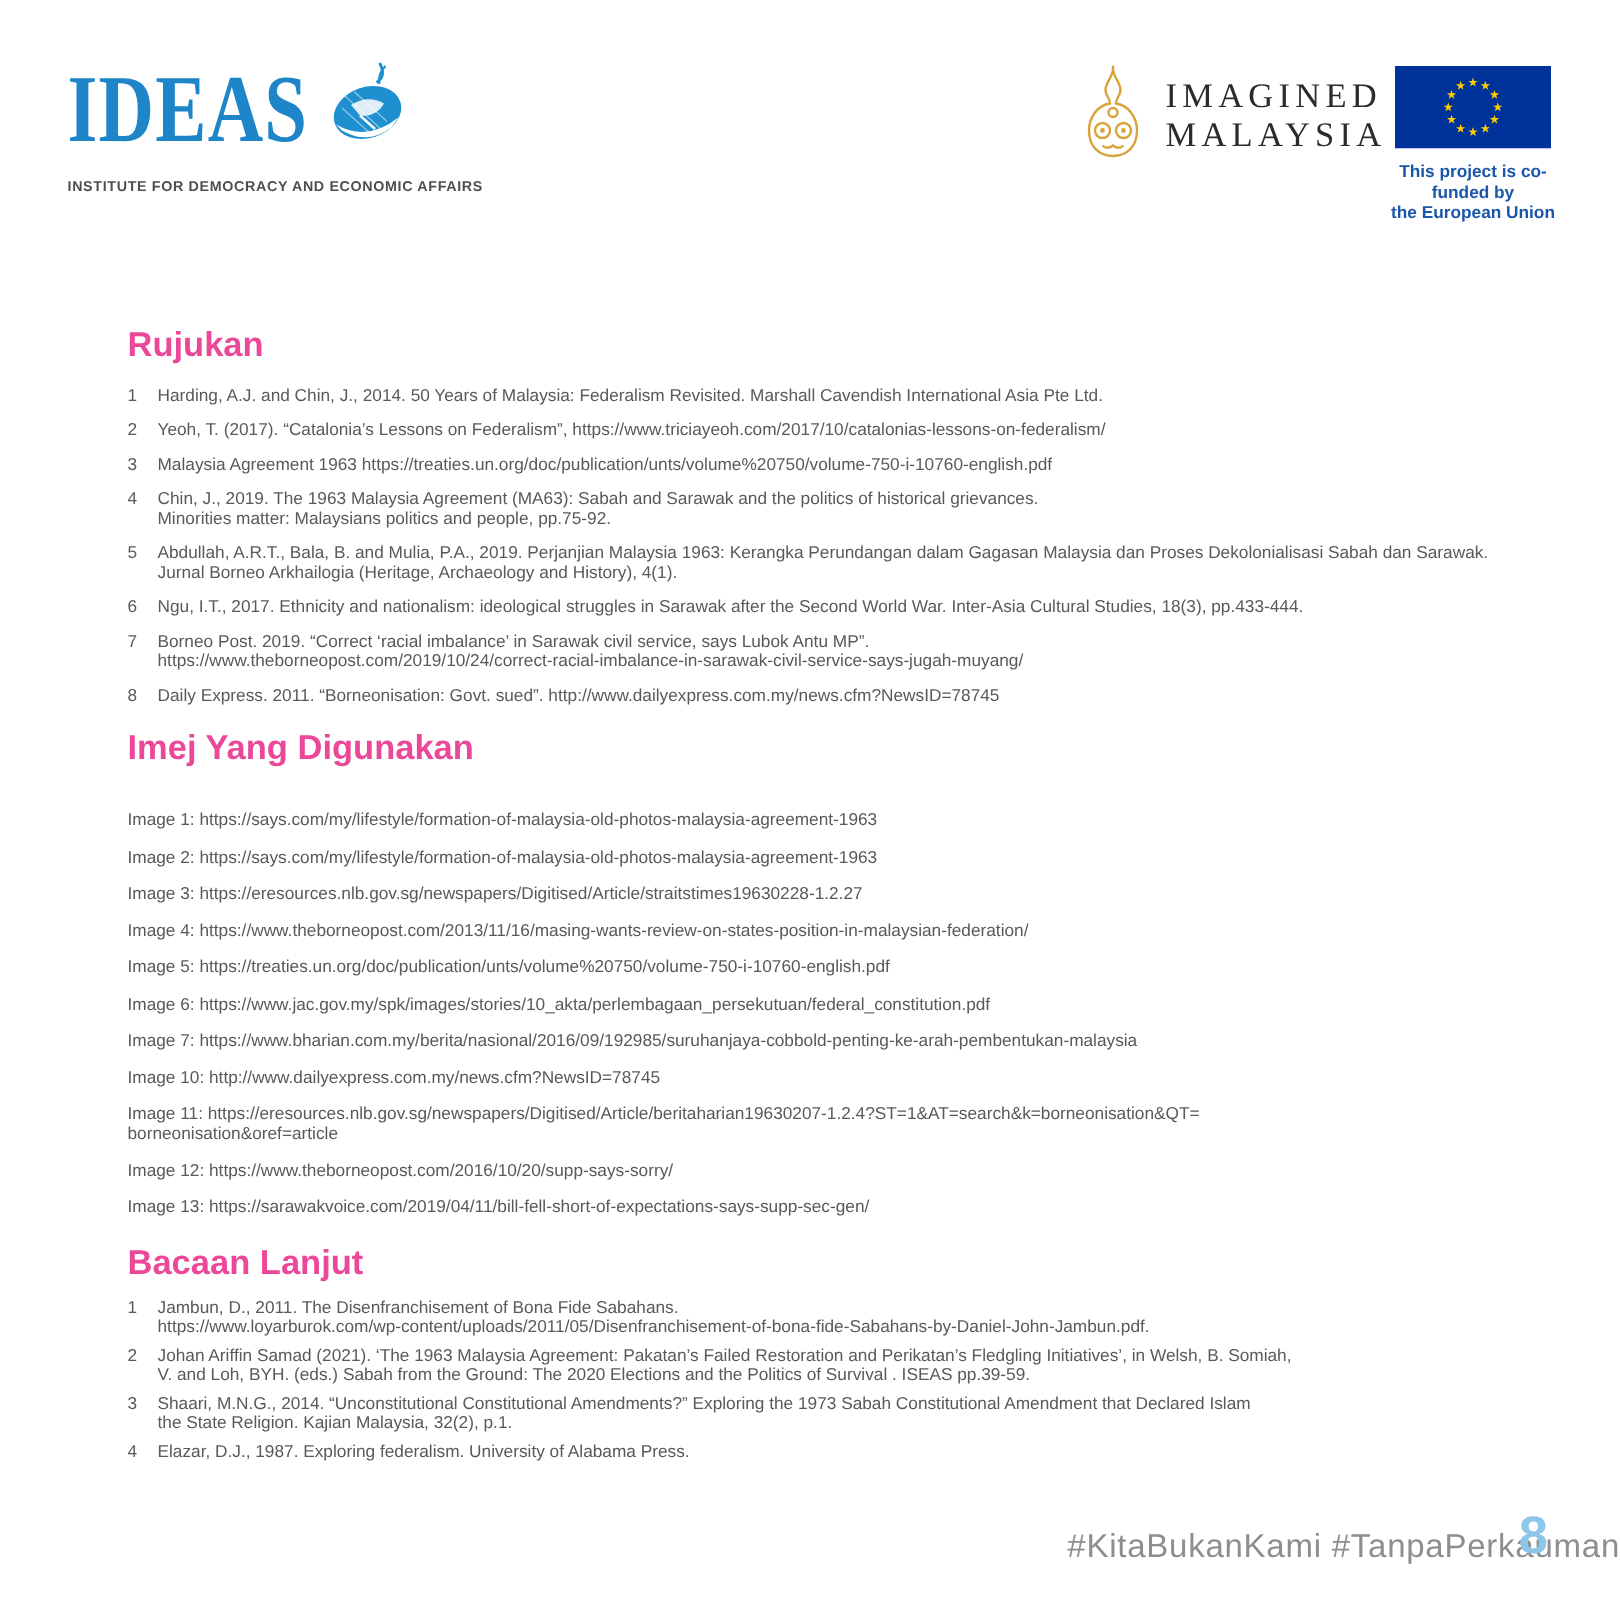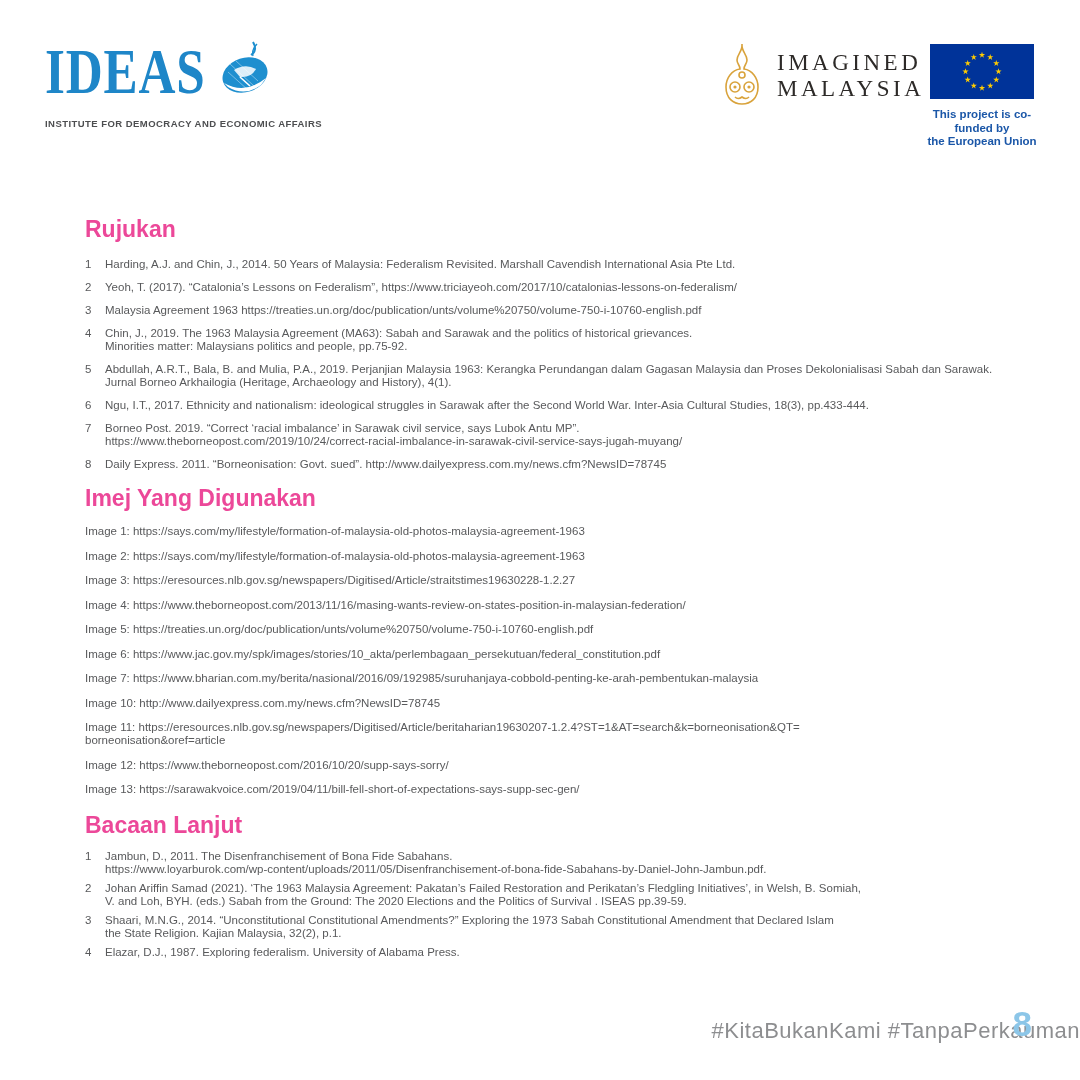--- a/index.html
+++ b/index.html
@@ -17,21 +17,21 @@
   .imagined{position:absolute;left:722px;top:42px;display:flex;align-items:center;gap:15px;}
   .imagined-text{font-family:"Liberation Serif",serif;font-size:23px;line-height:26px;
                  letter-spacing:3.5px;color:#2d2a28;white-space:nowrap;}
 
   .eu{position:absolute;left:926px;top:44px;width:112px;text-align:center;}
   .eu-caption{font-size:11.5px;line-height:13.5px;font-weight:bold;color:#1b57a8;margin-top:5px;}
 
   
   .content{position:absolute;left:85px;top:212px;width:935px;overflow:hidden;}
   h2{margin:0 0 12px 0;font-size:23px;line-height:34px;font-weight:bold;color:#ec4899;letter-spacing:0;}
-  .sec-imej h2{margin-top:6px;margin-bottom:10px;}
+  .sec-imej h2{margin-top:6px;margin-bottom:26px;}
   .sec-bacaan h2{margin-top:0;margin-bottom:8px;}
 
   .list .item{display:flex;font-size:11.5px;line-height:13px;color:#58595b;}
   .sec-rujukan .item{margin-bottom:10px;}
   .sec-imej .item{margin-bottom:11.5px;align-items:flex-end;}
   .sec-bacaan .item{margin-bottom:6px;}
   .num{flex:none;width:20px;}
   .txt{flex:1;white-space:nowrap;}
 
   

